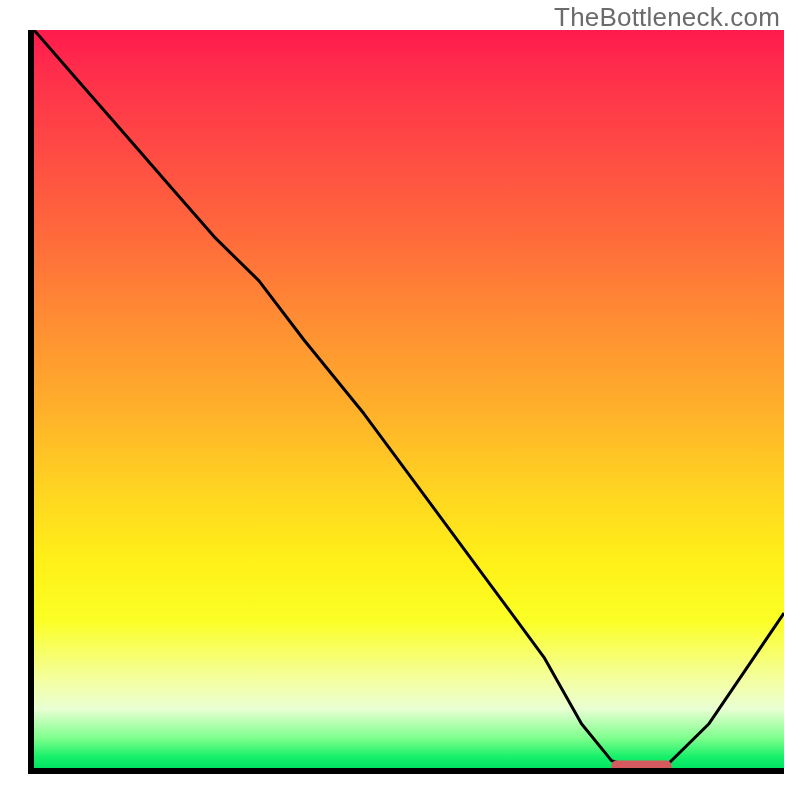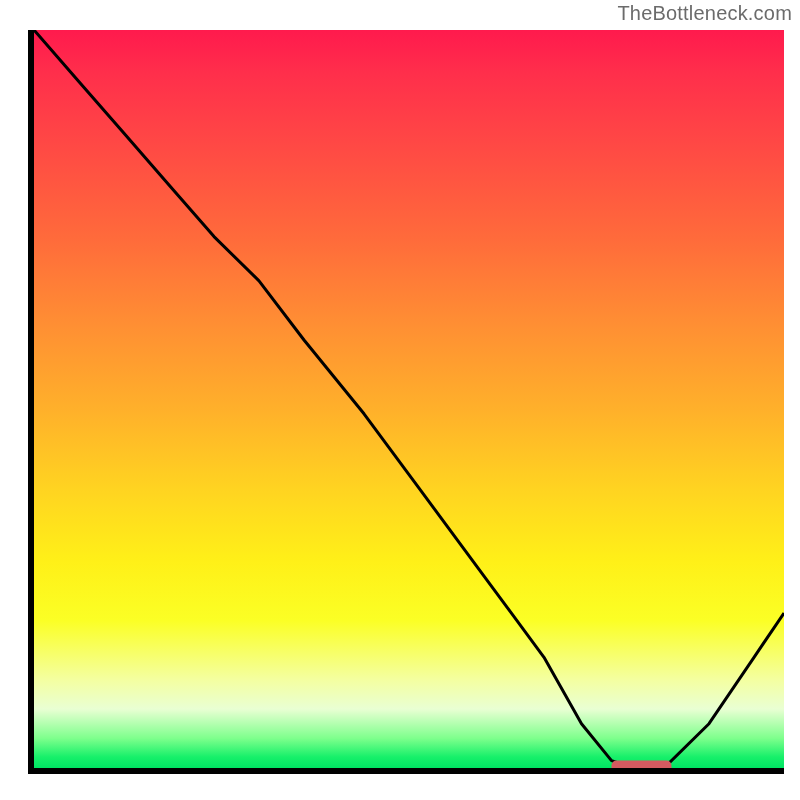--- a/index.html
+++ b/index.html
@@ -12,22 +12,22 @@
     overflow: hidden;
   }
   .frame {
     position: relative;
     width: 800px;
     height: 800px;
   }
   .watermark {
     position: absolute;
     top: 2px;
-    right: 8px;
-    font-size: 20px;
+    right: 20px;
+    font-size: 26px;
     font-weight: 500;
     color: #6b6b6b;
     letter-spacing: 0.2px;
     z-index: 10;
     margin-left: 8px;
   }
   
   .plot {
     position: absolute;
     left: 34px;

